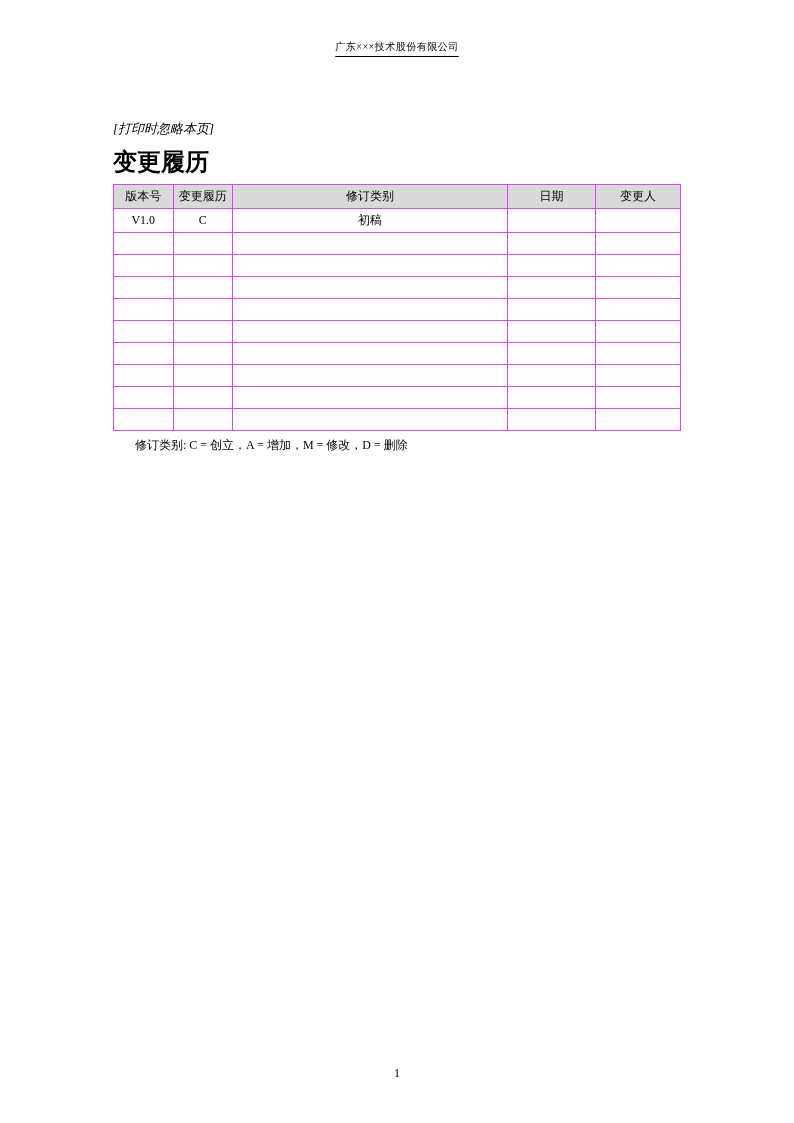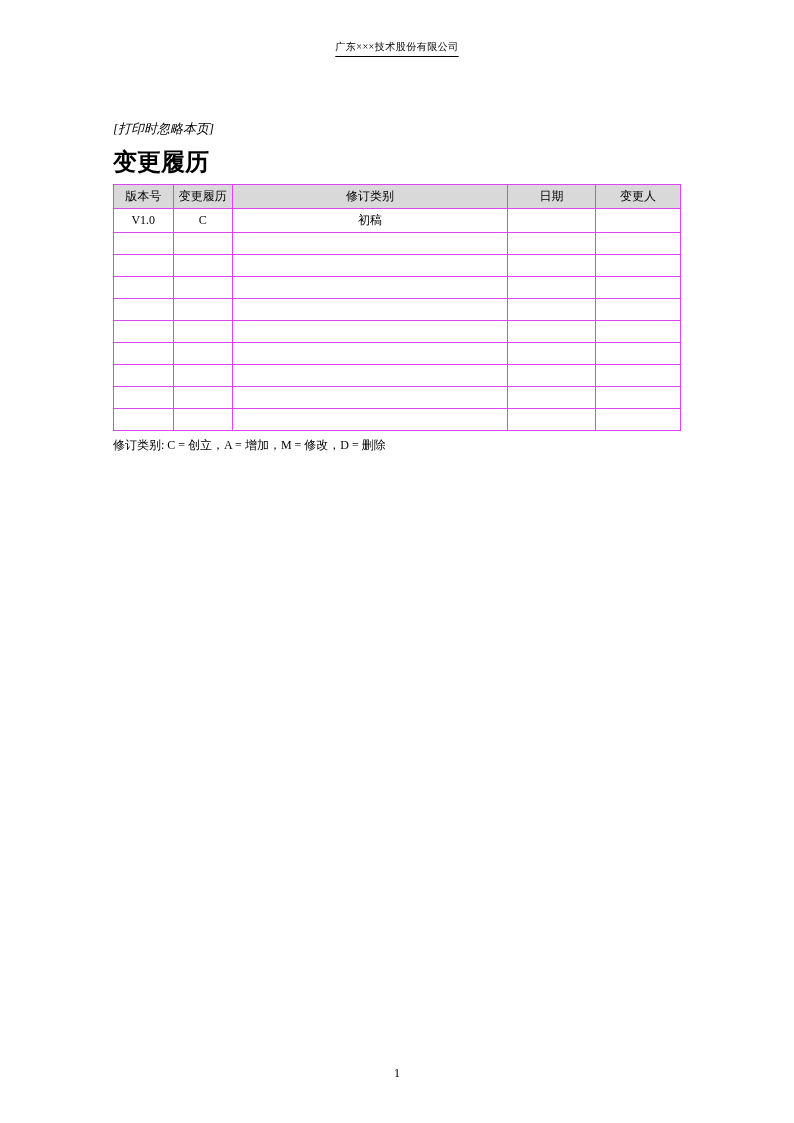--- a/index.html
+++ b/index.html
@@ -53,20 +53,21 @@
       text-align: center;
     }
     .col-ver   { width: 10.5%; }
     .col-type  { width: 10.5%; }
     .col-desc  { width: 48.5%; }
     .col-date  { width: 15.5%; }
     .col-owner { width: 15%; }
     .legend {
       font-size: 12px;
       margin-top: 6px;
+      margin-left: 22px;
     }
     .footer-page {
       position: absolute;
       bottom: 42px;
       left: 0;
       right: 0;
       text-align: center;
       font-size: 12px;
     }
   </style>

